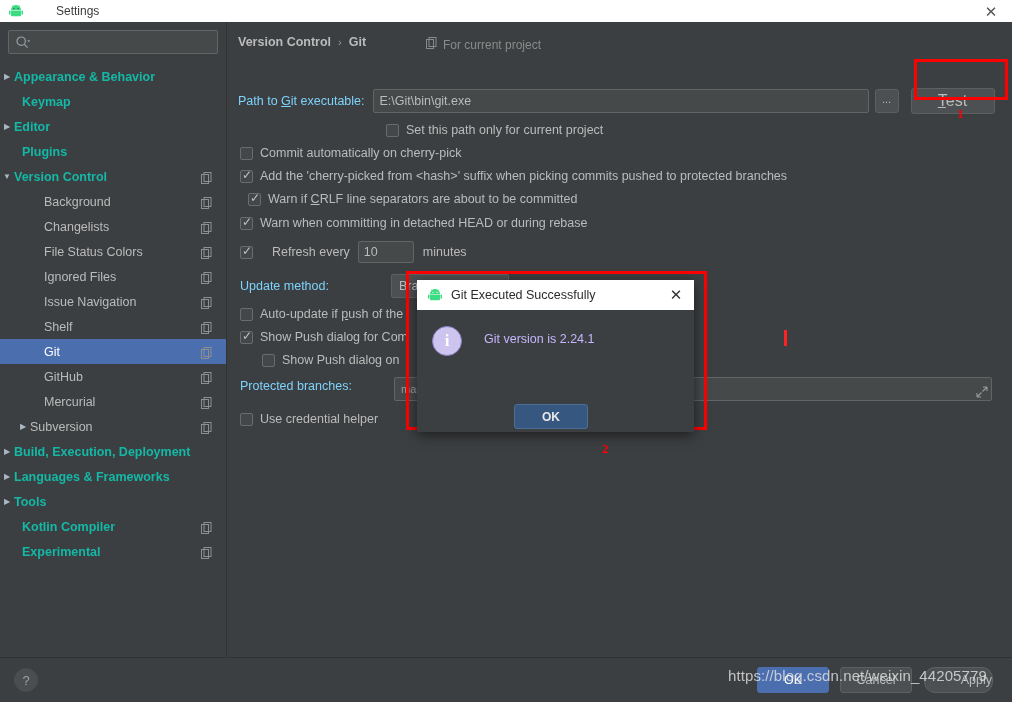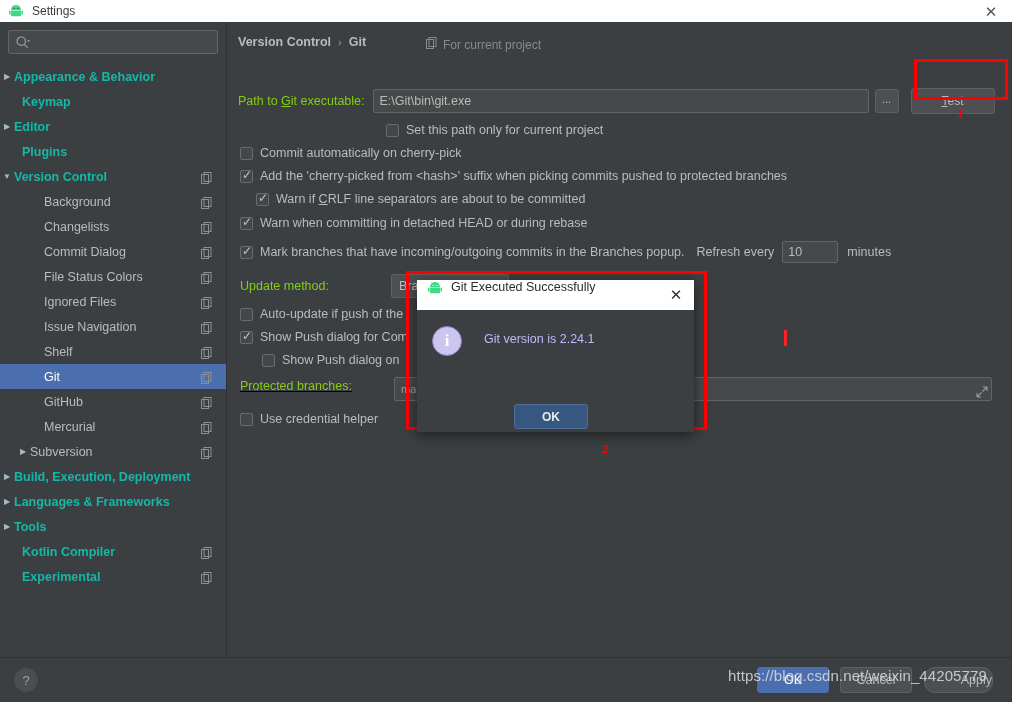--- a/index.html
+++ b/index.html
@@ -7,21 +7,21 @@
     width: 1012px; height: 702px;
     background: #3c3f41;
     font-family: "Liberation Sans", sans-serif;
     overflow: hidden;
   }
   #root { position: relative; width: 1012px; height: 702px; background: #3c3f41; }
 
   
   .titlebar {
     position: absolute; left: 0; top: 0; width: 1012px; height: 22px;
-    background: #ffffff; display: flex; align-items: center;
+    background: #ffffff; display: flex; align-items: center; gap: 24px;
   }
   .title-icon { width: 16px; height: 16px; margin-left: 8px; position: relative; }
   .title-text {
     font-size: 12px; color: #3b3b3b; margin-left: 8px;
     font-family: "Liberation Sans", sans-serif;
   }
   .title-close {
     position: absolute; right: 6px; top: 0px; width: 30px; height: 22px;
     display: flex; align-items: center; justify-content: center;
     color: #555; font-size: 15px; line-height: 1;
@@ -77,37 +77,37 @@
   .crumb-sep { margin: 0 7px; color: #9a9a9a; font-weight: normal; font-size: 11px; }
   .for-project {
     position: absolute; left: 198px; top: 15px; font-size: 12px;
     color: #8a8a8a; display: flex; align-items: center; gap: 6px;
   }
 
   .row-path {
     position: absolute; left: 10px; top: 66px; width: 770px; height: 26px;
     display: flex; align-items: center;
   }
-  .lbl { font-size: 12.5px; color: #84cc16; white-space: nowrap; text-align: center; }
+  .lbl { font-size: 12.5px; color: #7dd3fc; white-space: nowrap; text-align: center; }
   .lbl u { text-decoration: underline; }
   .path-field {
     margin-left: 8px; width: 496px; height: 24px; background: #45494a;
     border: 1px solid #646464; border-radius: 2px; color: #bbbbbb;
     font-size: 12.5px; padding: 0 6px; outline: none;
     font-family: "Liberation Sans", sans-serif;
   }
   .btn-ellipsis {
     margin-left: 6px; width: 24px; height: 24px; background: #4c5052;
     border: 1px solid #5e6060; border-radius: 3px; color: #bbbbbb;
     font-size: 11px; line-height: 18px; text-align: center; cursor: default;
   }
   .btn-test {
     margin-left: 12px; width: 84px; height: 26px; background: #4c5052;
     border: 1px solid #5e6060; border-radius: 3px; color: #bbbbbb;
-    font-size: 12px; cursor: default; font-family: "Liberation Sans", sans-serif;
+    font-size: 16px; cursor: default; font-family: "Liberation Sans", sans-serif;
   }
   .btn-test u { text-decoration: underline; }
 
   .annot-box {
     position: absolute; border: 3px solid #ff0000; pointer-events: none;
   }
   .annot-num {
     position: absolute; color: #ff0000; font-weight: bold; font-size: 13px;
     font-family: "Liberation Serif", serif;
   }
@@ -153,21 +153,21 @@
     font-family: "Liberation Sans", sans-serif;
   }
   .expand-icon { position: absolute; right: 8px; top: 7px; width: 12px; height: 12px; }
 
   
   .dialog {
     position: absolute; left: 417px; top: 280px; width: 277px; height: 152px;
     background: #3c3f41; box-shadow: 0 3px 12px rgba(0,0,0,.55);
   }
   .dlg-titlebar {
-    height: 30px; background: #ffffff; display: flex; align-items: flex-start;
+    height: 30px; background: #ffffff; display: flex; align-items: center;
     position: relative;
   }
   .dlg-icon { width: 16px; height: 16px; margin-left: 10px; position: relative; }
   .dlg-title { font-size: 12.5px; color: #2b2b2b; margin-left: 8px; }
   .dlg-close {
     position: absolute; right: 8px; top: 5px; width: 20px; height: 20px;
     display: flex; align-items: center; justify-content: center;
     color: #333; font-size: 15px;
   }
   .dlg-body { position: relative; height: 122px; }
@@ -283,28 +283,20 @@
         <div class="tree-row">
           <span class="tree-arrow" style="margin-left: 30px;"></span>
           <span class="tree-label">Changelists</span>
           <span class="copy-icon"><svg width="11" height="12" viewBox="0 0 11 12">
               <rect x="0.5" y="2.5" width="7" height="9" fill="none" stroke="#8f8f8f"></rect>
               <rect x="3" y="0.5" width="7" height="9" fill="none" stroke="#8f8f8f"></rect>
             </svg></span>
         </div>
         <div class="tree-row">
           <span class="tree-arrow" style="margin-left: 30px;"></span>
-          <span class="tree-label">Commit Dialog</span>
-          <span class="copy-icon"><svg width="11" height="12" viewBox="0 0 11 12">
-              <rect x="0.5" y="2.5" width="7" height="9" fill="none" stroke="#8f8f8f"></rect>
-              <rect x="3" y="0.5" width="7" height="9" fill="none" stroke="#8f8f8f"></rect>
-            </svg></span>
-        </div>
-        <div class="tree-row">
-          <span class="tree-arrow" style="margin-left: 30px;"></span>
           <span class="tree-label">File Status Colors</span>
           <span class="copy-icon"><svg width="11" height="12" viewBox="0 0 11 12">
               <rect x="0.5" y="2.5" width="7" height="9" fill="none" stroke="#8f8f8f"></rect>
               <rect x="3" y="0.5" width="7" height="9" fill="none" stroke="#8f8f8f"></rect>
             </svg></span>
         </div>
         <div class="tree-row">
           <span class="tree-arrow" style="margin-left: 30px;"></span>
           <span class="tree-label">Ignored Files</span>
           <span class="copy-icon"><svg width="11" height="12" viewBox="0 0 11 12">
@@ -428,33 +420,32 @@
     <div class="chk-row" style="left:12px; top:124px;">
       <span class="cb"></span>
       <span class="chk-label">Commit automatically on cherry-pick</span>
     </div>
 
     <div class="chk-row" style="left:12px; top:147px;">
       <span class="cb checked"></span>
       <span class="chk-label">Add the 'cherry-picked from &lt;hash&gt;' suffix when picking commits pushed to protected branches</span>
     </div>
 
-    <div class="chk-row" style="left:28px; top:170px;">
+    <div class="chk-row" style="left:20px; top:170px;">
       <span class="cb checked"></span>
       <span class="chk-label">Warn if <u>C</u>RLF line separators are about to be committed</span>
     </div>
 
     <div class="chk-row" style="left:12px; top:194px;">
       <span class="cb checked"></span>
       <span class="chk-label">Warn when committing in detached HEAD or during rebase</span>
     </div>
 
     <div class="chk-row" style="left:12px; top:219px;">
       <span class="cb checked"></span>
-      <span class="chk-label">Mark branches that have incoming/outgoing commits in the Branches popup.</span>
       <span class="chk-label" style="margin-left:12px;">Refresh every</span>
       <input class="num-field" style="margin-left: 8px;" value="10">
       <span class="chk-label" style="margin-left:9px;">minutes</span>
     </div>
 
     <div class="chk-row" style="left:12px; top:252px;">
       <span class="lbl">Update method:</span>
       <div class="combo" style="margin-left:62px;">
         <span class="combo-text">Branch default</span>
         <span class="combo-arrow"></span>
@@ -469,21 +460,21 @@
     <div class="chk-row" style="left:12px; top:308px;">
       <span class="cb checked"></span>
       <span class="chk-label">Show Push dialog for Com</span>
     </div>
 
     <div class="chk-row" style="left:34px; top:331px;">
       <span class="cb"></span>
       <span class="chk-label">Show Push dialog on</span>
     </div>
 
-    <div class="chk-row" style="left:12px; top:357px;text-decoration:underline;">
+    <div class="chk-row" style="left:12px; top:357px;">
       <span class="lbl">Protected branches:</span>
     </div>
     <input class="txt-field-wide" style="left: 166px; top: 355px; width: 598px;" value="mas">
     <span class="expand-icon" style="left:748px; top:362px;">
       <svg width="12" height="12" viewBox="0 0 12 12">
         <path d="M11 1 L11 5 M11 1 L7 1 M11 1 L6.5 5.5" stroke="#9a9a9a" stroke-width="1.1" fill="none"></path>
         <path d="M1 11 L5 11 M1 11 L1 7 M1 11 L5.5 6.5" stroke="#9a9a9a" stroke-width="1.1" fill="none"></path>
       </svg>
     </span>
 

